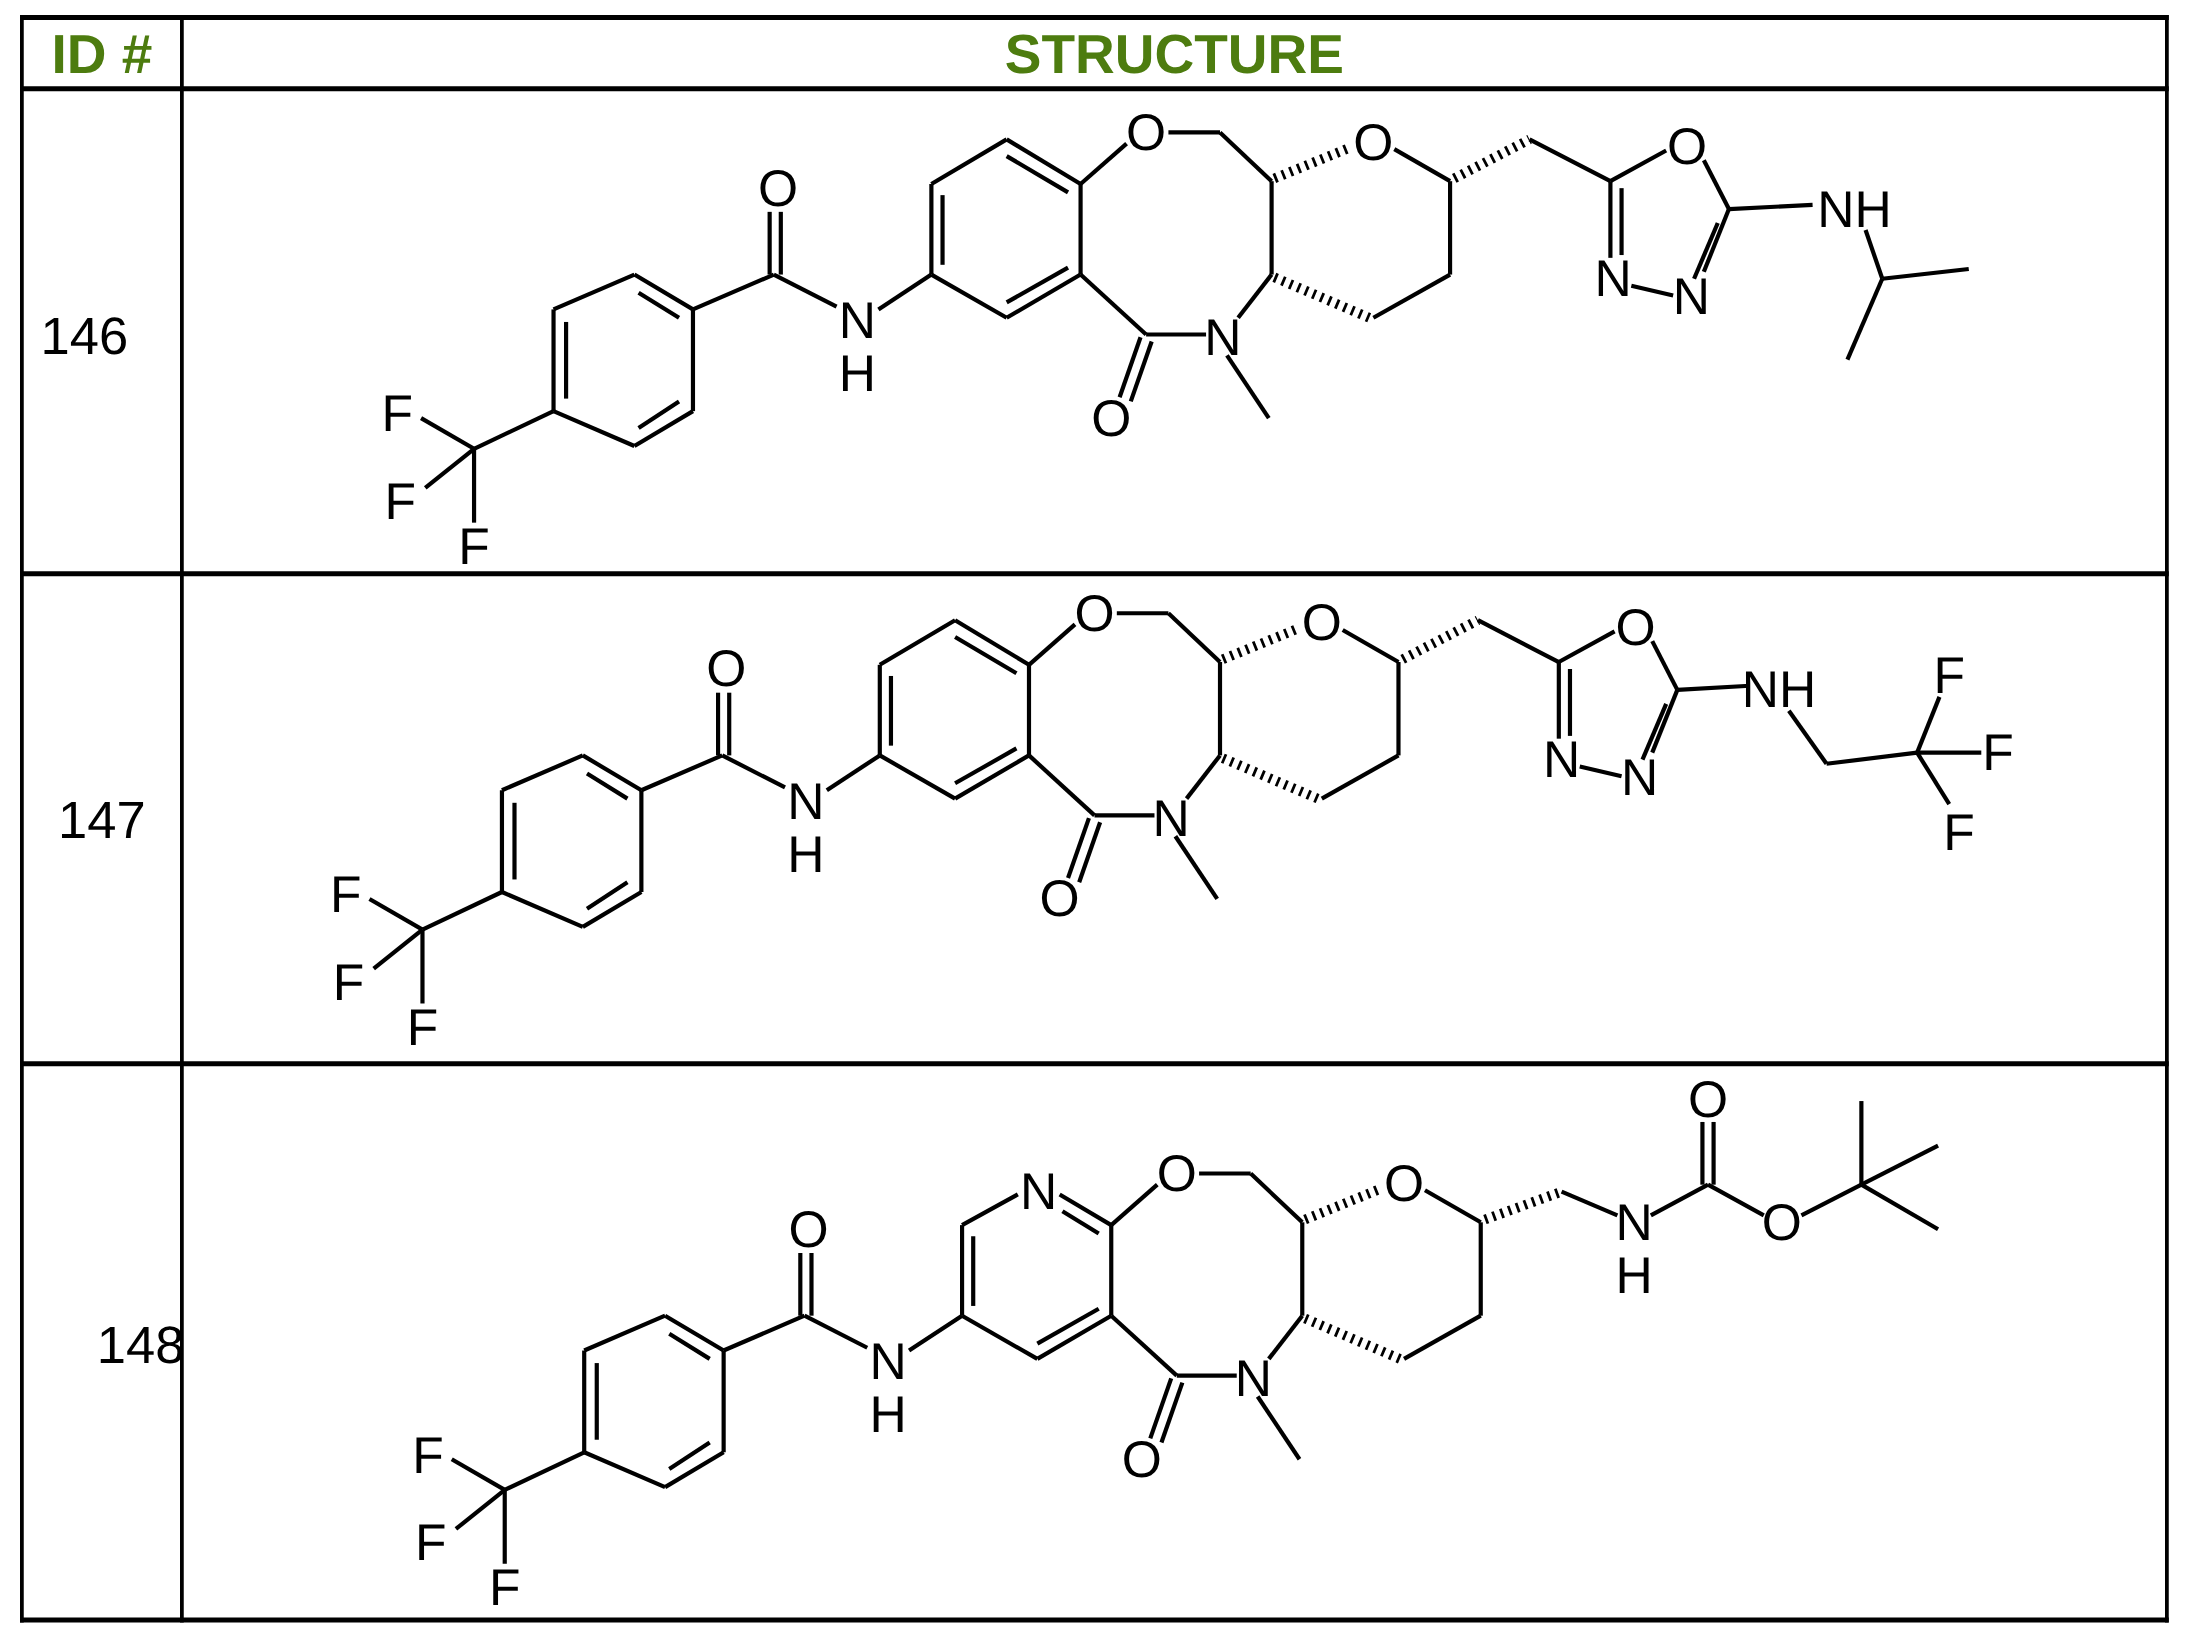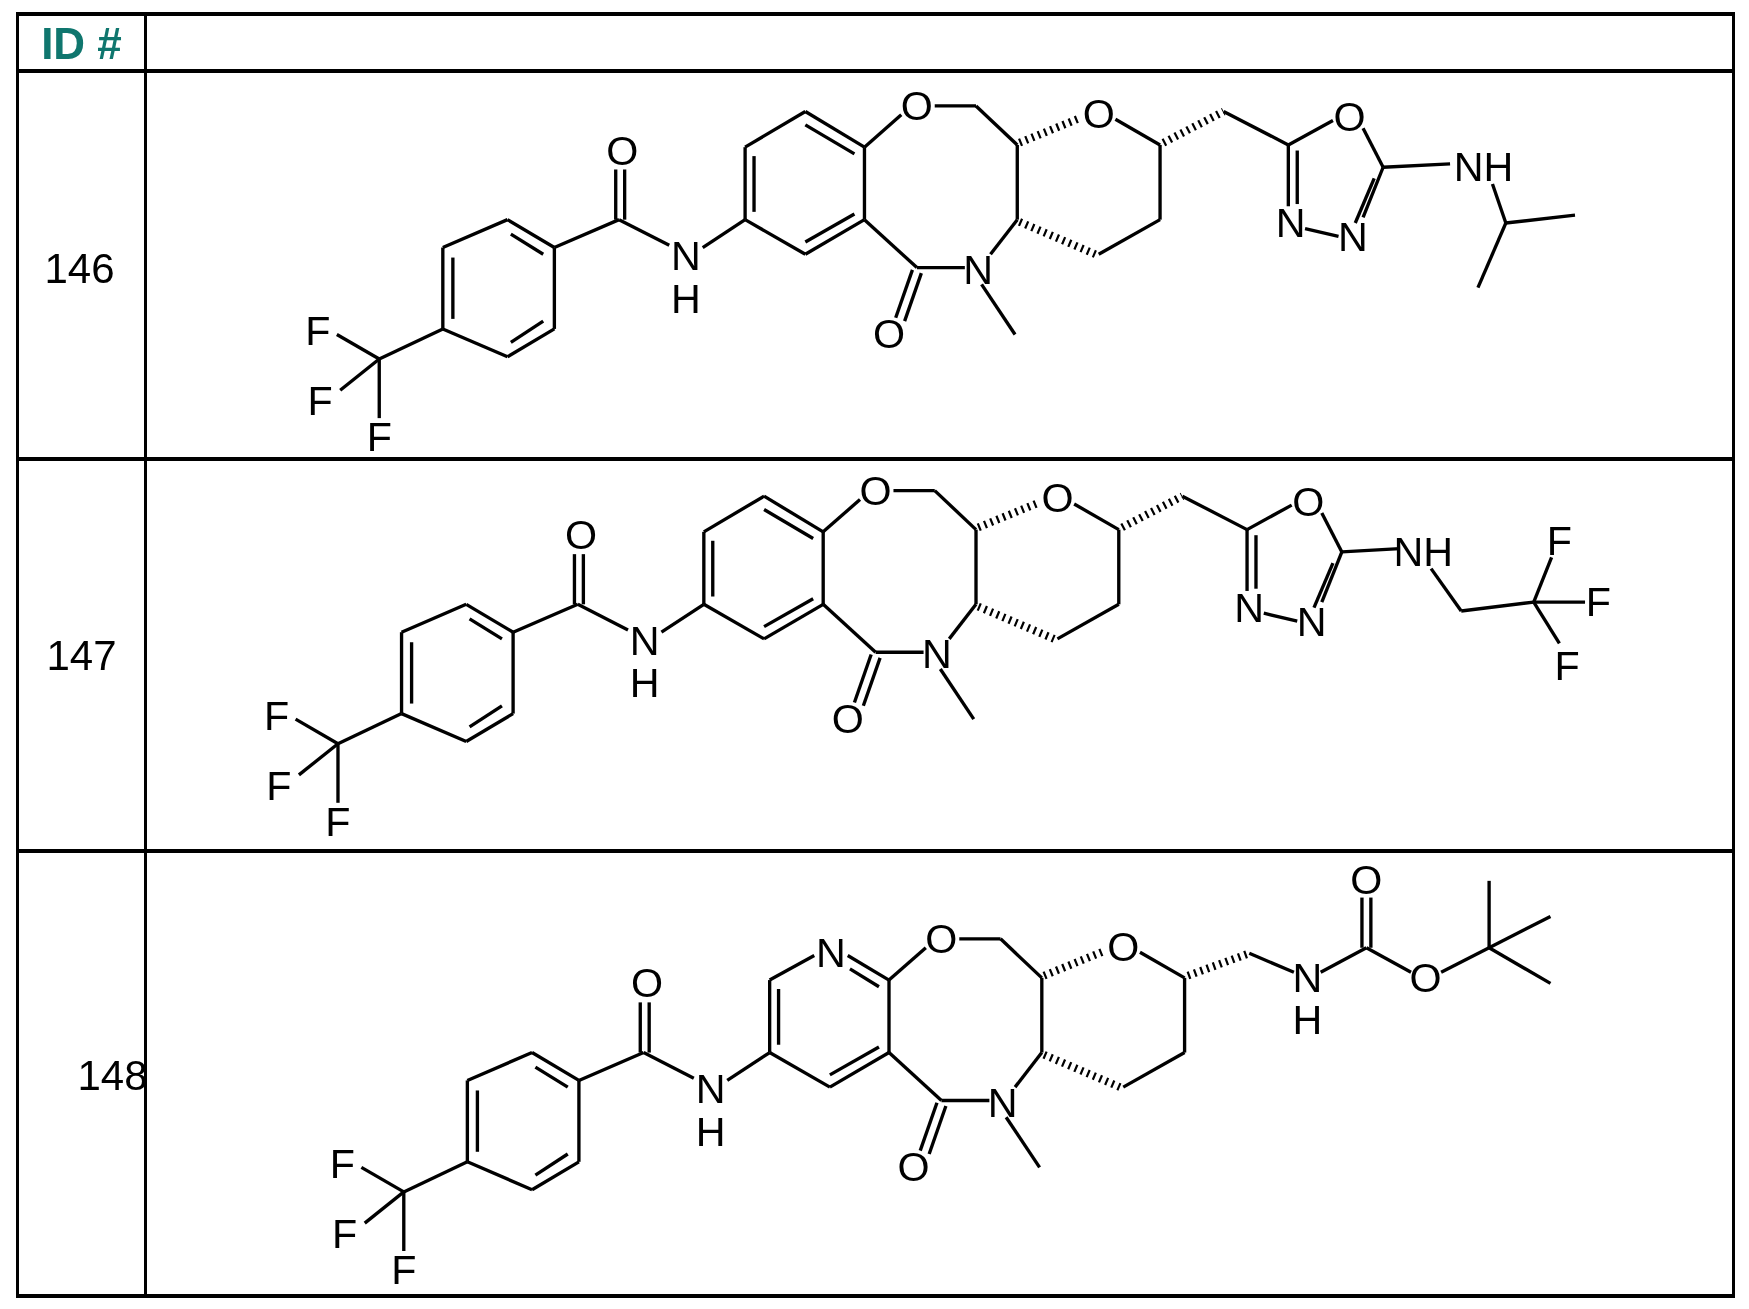--- a/index.html
+++ b/index.html
@@ -1,41 +1,42 @@
 <!DOCTYPE html>
 <html><head>
 <meta charset="utf-8">
 <style>
   html,body{margin:0;padding:0;background:#fff;}
   body{width:1749px;height:1309px;position:relative;overflow:hidden;font-family:"Liberation Sans",sans-serif;}
   .page{position:absolute;left:0;top:0;width:1749px;height:1309px;}
   .tbl-line{position:absolute;background:#000;}
-  .hdr{position:absolute;font-weight:bold;font-size:44px;color:#0f766e;text-align:center;line-height:1;}
+  .hdr{position:absolute;font-weight:bold;font-size:44px;color:#4d7c0f;text-align:center;line-height:1;}
   .rid{position:absolute;font-size:42px;color:#000;text-align:center;line-height:1;}
   svg.mol{position:absolute;left:0;top:0;width:1749px;height:1309px;}
   svg.mol line{stroke:#000;stroke-width:3;stroke-linecap:butt;}
   svg.mol text{font-family:"Liberation Sans",sans-serif;font-size:37px;fill:#000;text-anchor:middle;dominant-baseline:central;}
 </style>
 </head>
 <body>
 
 <div class="page">
 
   <div class="tbl-line" style="left:16px;top:12px;width:1719px;height:4px;"></div>
   <div class="tbl-line" style="left:16px;top:69px;width:1719px;height:4px;"></div>
   <div class="tbl-line" style="left:16px;top:457px;width:1719px;height:4px;"></div>
   <div class="tbl-line" style="left:16px;top:849px;width:1719px;height:4px;"></div>
   <div class="tbl-line" style="left:16px;top:1294px;width:1719px;height:4px;"></div>
   <div class="tbl-line" style="left:16px;top:12px;width:3px;height:1286px;"></div>
   <div class="tbl-line" style="left:144px;top:12px;width:3px;height:1286px;"></div>
   <div class="tbl-line" style="left:1732px;top:12px;width:3px;height:1286px;"></div>
 
   <div class="hdr" style="left:19px;top:22px;width:125px;">ID #</div>
-
-  <div class="rid" style="left:17px;top:248px;width:125px;">146</div>
+  <div class="hdr" style="left:147px;top:22px;width:1585px;">STRUCTURE</div>
+
+  <div class="rid" style="left:5px;top:248px;width:125px;">146</div>
   <div class="rid" style="left:19px;top:635px;width:125px;">147</div>
   <div class="rid" style="left:19px;top:1055px;width:125px;padding-left:31px;">148</div>
 
   <svg class="mol" viewBox="0 0 1568 1174" preserveAspectRatio="none">
     <defs>
 
       <g id="core-left">
 
         <line x1="455" y1="197" x2="497" y2="222"></line>
         <line x1="497" y1="222" x2="497" y2="295"></line>

